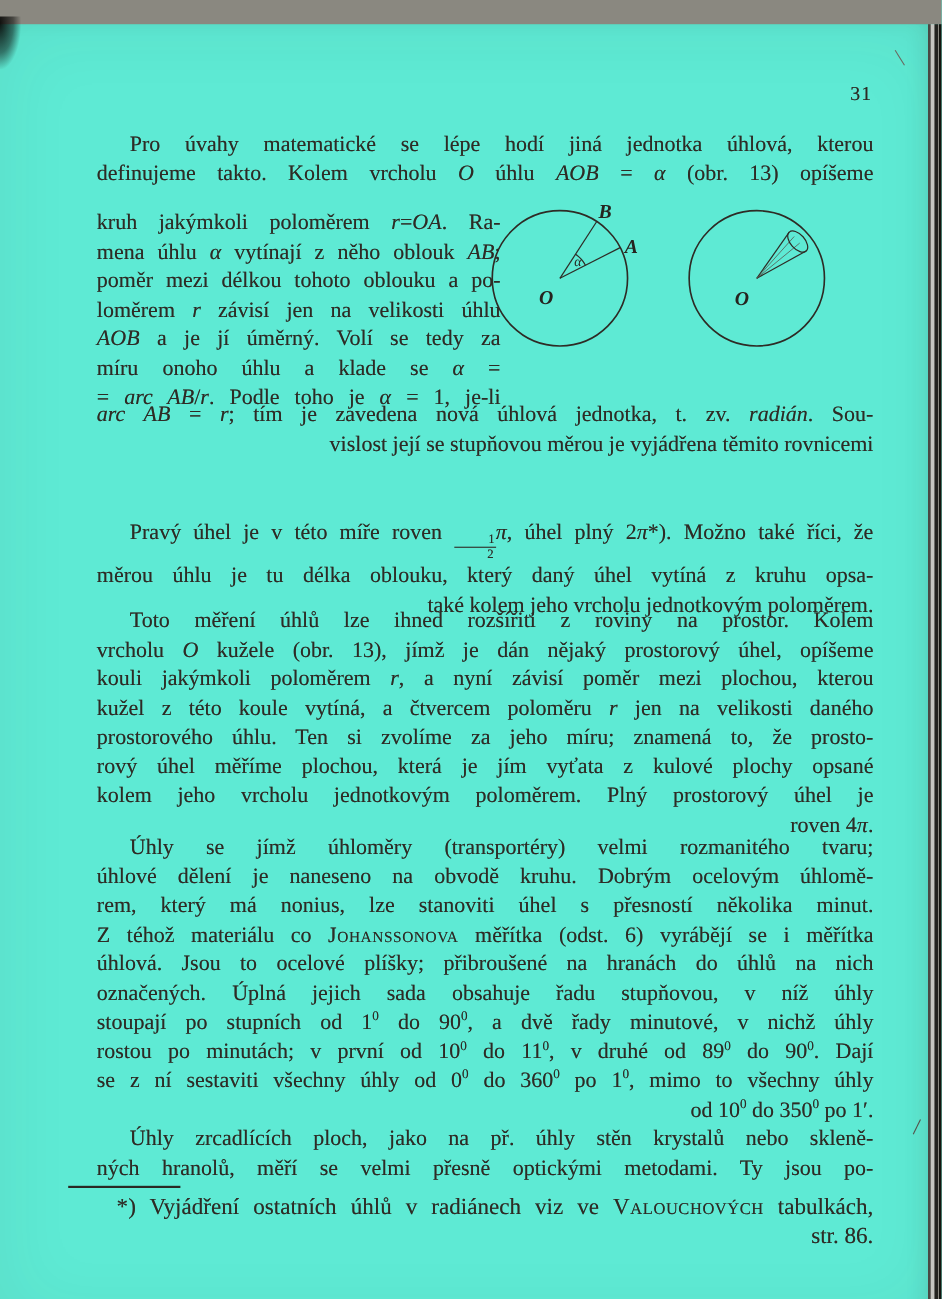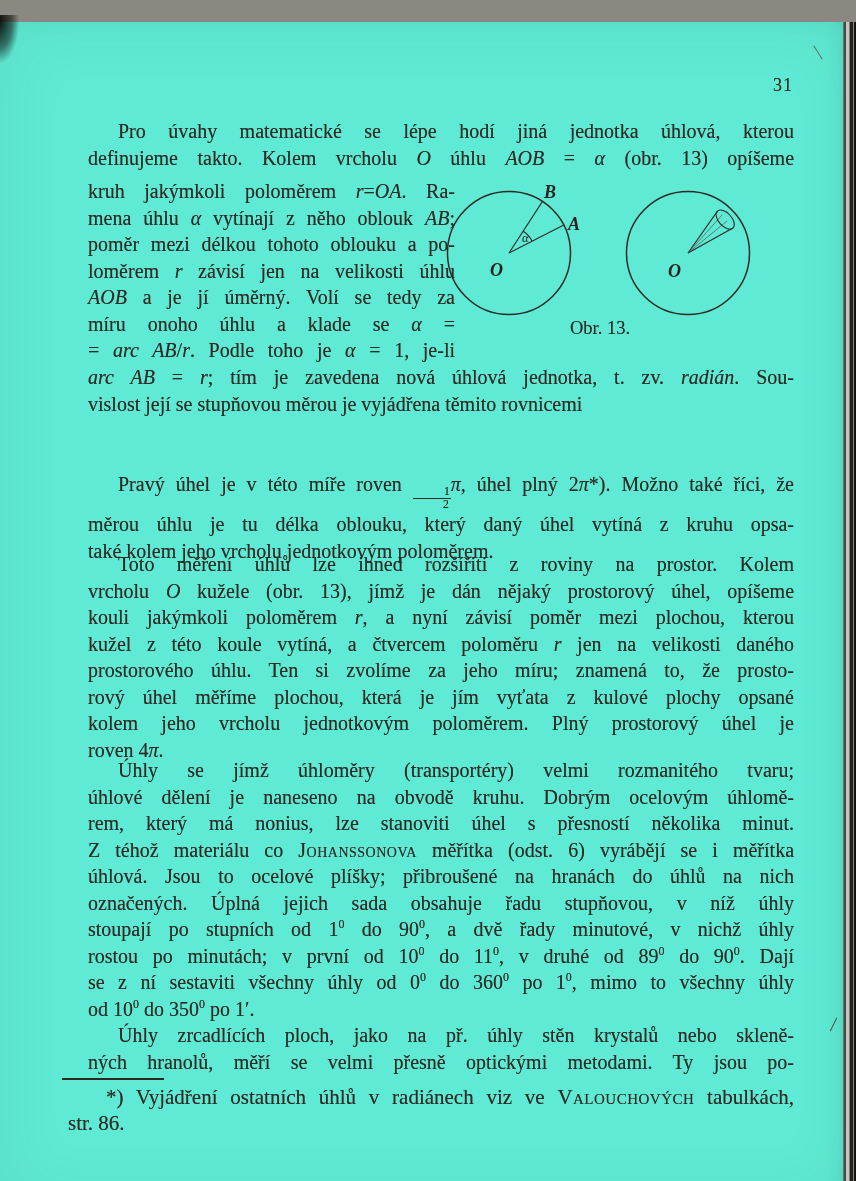--- a/index.html
+++ b/index.html
@@ -9,21 +9,21 @@
     background:#5eead4;
     color:#2e2b25;
     font-family:"Liberation Serif","DejaVu Serif",serif;
     box-shadow:inset -20px 0 26px -16px rgba(40,38,30,.28), inset 0 0 70px rgba(60,55,45,.07);
     margin-top:22px;
   }
   .ink{ text-shadow:0 0 .5px rgba(42,39,32,.55); }
   .pagenum{position:absolute;left:773px;top:53px;width:44px;font-size:18px;letter-spacing:1px;}
   .blk{position:absolute;left:88px;width:706px;font-size:20px;line-height:26.5px;}
   .blk.narrow{width:367px;}
-  .ln{white-space:normal;}
+  .ln{white-space:normal;text-align:right;}
   .j{text-align:justify;text-align-last:justify;}
   .ind{text-indent:30px;}
   .eq{left:88px;width:706px;padding-left:28px;box-sizing:border-box;text-align:center;font-size:19px;line-height:27.5px;}
   sup{font-size:.6em;vertical-align:super;line-height:0;}
   i{font-style:italic;}
   .sc{font-variant:small-caps;letter-spacing:.5px;}
   .fr{display:inline-flex;flex-direction:column;vertical-align:-.38em;font-size:.58em;line-height:1.02;text-align:center;}
   .fr span:first-child{border-bottom:1px solid currentColor;padding:0 1px;}
   .figwrap{position:absolute;left:440px;top:158px;width:320px;height:142px;}
   .figwrap svg{display:block;width:320px;height:142px;}
@@ -53,21 +53,21 @@
   <div class="scratch1"></div>
   <div class="scratch2"></div>
 
   <div class="pagenum ink">31</div>
 
   <div class="blk ink" style="top:96px">
     <div class="ln j ind">Pro úvahy matematické se lépe hodí jiná jednotka úhlová, kterou</div>
     <div class="ln j">definujeme takto. Kolem vrcholu <i>O</i> úhlu <i>AOB</i> = <i>α</i> (obr. 13) opíšeme</div>
   </div>
 
-  <div class="blk narrow ink" style="top:156px">
+  <div class="blk narrow ink" style="top:167px">
     <div class="ln j">kruh jakýmkoli poloměrem <i>r</i>=<i>OA</i>. Ra-</div>
     <div class="ln j">mena úhlu <i>α</i> vytínají z něho oblouk <i>AB</i>;</div>
     <div class="ln j">poměr mezi délkou tohoto oblouku a po-</div>
     <div class="ln j">loměrem <i>r</i> závisí jen na velikosti úhlu</div>
     <div class="ln j"><i>AOB</i> a je jí úměrný. Volí se tedy za</div>
     <div class="ln j">míru onoho úhlu a klade se <i>α</i> =</div>
     <div class="ln j">= <i>arc AB</i>/<i>r</i>. Podle toho je <i>α</i> = 1, je-li</div>
   </div>
 
   <div class="figwrap">
@@ -88,21 +88,20 @@
         <circle class="fig-stroke" cx="248" cy="73" r="61.5"></circle>
         <line class="fig-thin" x1="248" y1="73" x2="277.5" y2="31.1"></line>
         <line class="fig-thin" x1="248" y1="73" x2="292.9" y2="48.1"></line>
         <line class="fig-shade" x1="248" y1="73" x2="282" y2="35"></line>
         <line class="fig-shade" x1="248" y1="73" x2="287" y2="41"></line>
         <ellipse class="fig-thin" cx="285.2" cy="39.6" rx="11.5" ry="6.5" transform="rotate(48 285.2 39.6)"></ellipse>
         <text class="figlabel" x="228" y="97">O</text>
       </g>
     </svg>
   </div>
-  <div class="caption ink">Obr. 13.</div>
 
   <div class="blk ink" style="top:342px">
     <div class="ln j"><i>arc AB</i> = <i>r</i>; tím je zavedena nová úhlová jednotka, t. zv. <i>radián</i>. Sou-</div>
     <div class="ln">vislost její se stupňovou měrou je vyjádřena těmito rovnicemi</div>
   </div>
 
 
   <div class="blk ink" style="top:449px">
     <div class="ln j ind">Pravý úhel je v této míře roven <span class="fr">
           <span>1</span>

